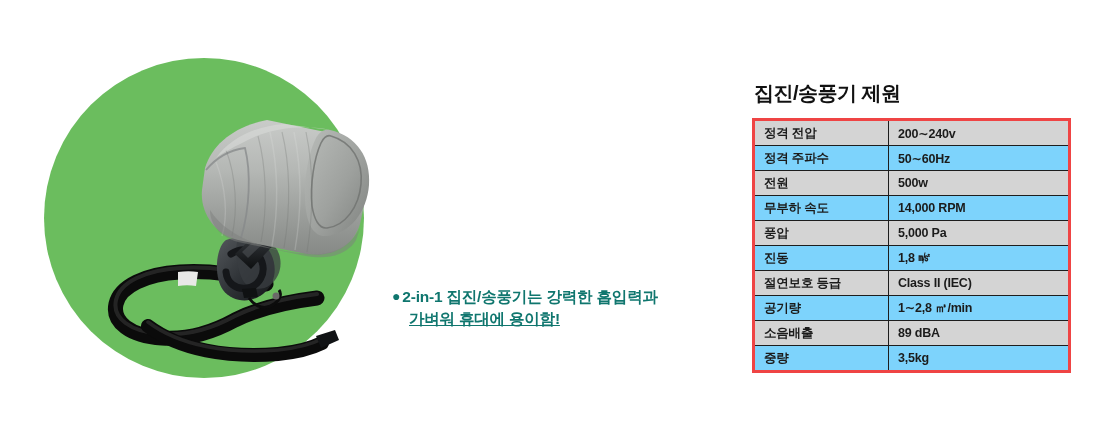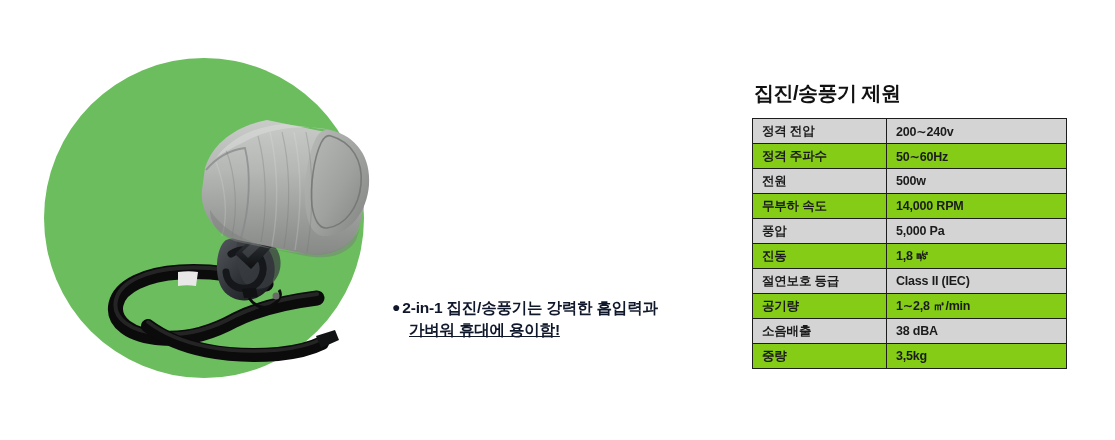--- a/index.html
+++ b/index.html
@@ -35,26 +35,26 @@
     left: -14px;
     top: 0px;
     width: 348px;
     height: 330px;
   }
 
   
   #caption {
     position: absolute;
     left: 392px;
-    top: 297px;
+    top: 286px;
     width: 330px;
     font-size: 15.5px;
     font-weight: bold;
     line-height: 1.42;
-    color: #0f172a;
+    color: #0f766e;
     letter-spacing: -0.2px;
   }
   #caption .bullet-line {
     display: block;
     white-space: nowrap;
   }
   #caption .bullet-glyph {
     font-size: 14px;
     margin-right: 2px;
     vertical-align: 1px;
@@ -79,21 +79,21 @@
     font-weight: bold;
     letter-spacing: -0.5px;
     color: #111111;
     margin: 0 0 14px 2px;
     line-height: 1.1;
   }
   #spec-table {
     border-collapse: collapse;
     width: 294px;
     table-layout: fixed;
-    border: 1px solid #ef4444;
+    border: 3px solid #ef4444;
   }
   #spec-table td {
     border: 1px solid #1d1d1d;
     height: 24px;
     padding: 0 0 0 9px;
     font-size: 12.5px;
     color: #1b1b1b;
     vertical-align: middle;
     letter-spacing: -0.2px;
     white-space: nowrap;
@@ -104,21 +104,21 @@
     font-weight: bold;
   }
   #spec-table td.spec-value {
     width: 170px;
     font-weight: bold;
   }
   #spec-table tr.row-shaded td {
     background: #d4d4d4;
   }
   #spec-table tr.row-plain td {
-    background: #84cc16;
+    background: #7dd3fc;
   }
 </style>
 </head>
 <body>
 
 <div id="product-figure">
   <div id="green-circle" style="background: rgb(107, 189, 94);"></div>
 
   <svg id="product-photo" viewBox="0 0 348 330" xmlns="http://www.w3.org/2000/svg">
     <defs>
@@ -264,21 +264,21 @@
         <tr class="row-shaded">
           <td class="spec-label">절연보호 등급</td>
           <td class="spec-value">Class II (IEC)</td>
         </tr>
         <tr class="row-plain">
           <td class="spec-label">공기량</td>
           <td class="spec-value">1∼2,8 ㎥/min</td>
         </tr>
         <tr class="row-shaded">
           <td class="spec-label">소음배출</td>
-          <td class="spec-value">38 dBA</td>
+          <td class="spec-value">89 dBA</td>
         </tr>
         <tr class="row-plain">
           <td class="spec-label">중량</td>
           <td class="spec-value">3,5kg</td>
         </tr>
       </tbody>
   </table>
 </div>
 
 </body></html>

